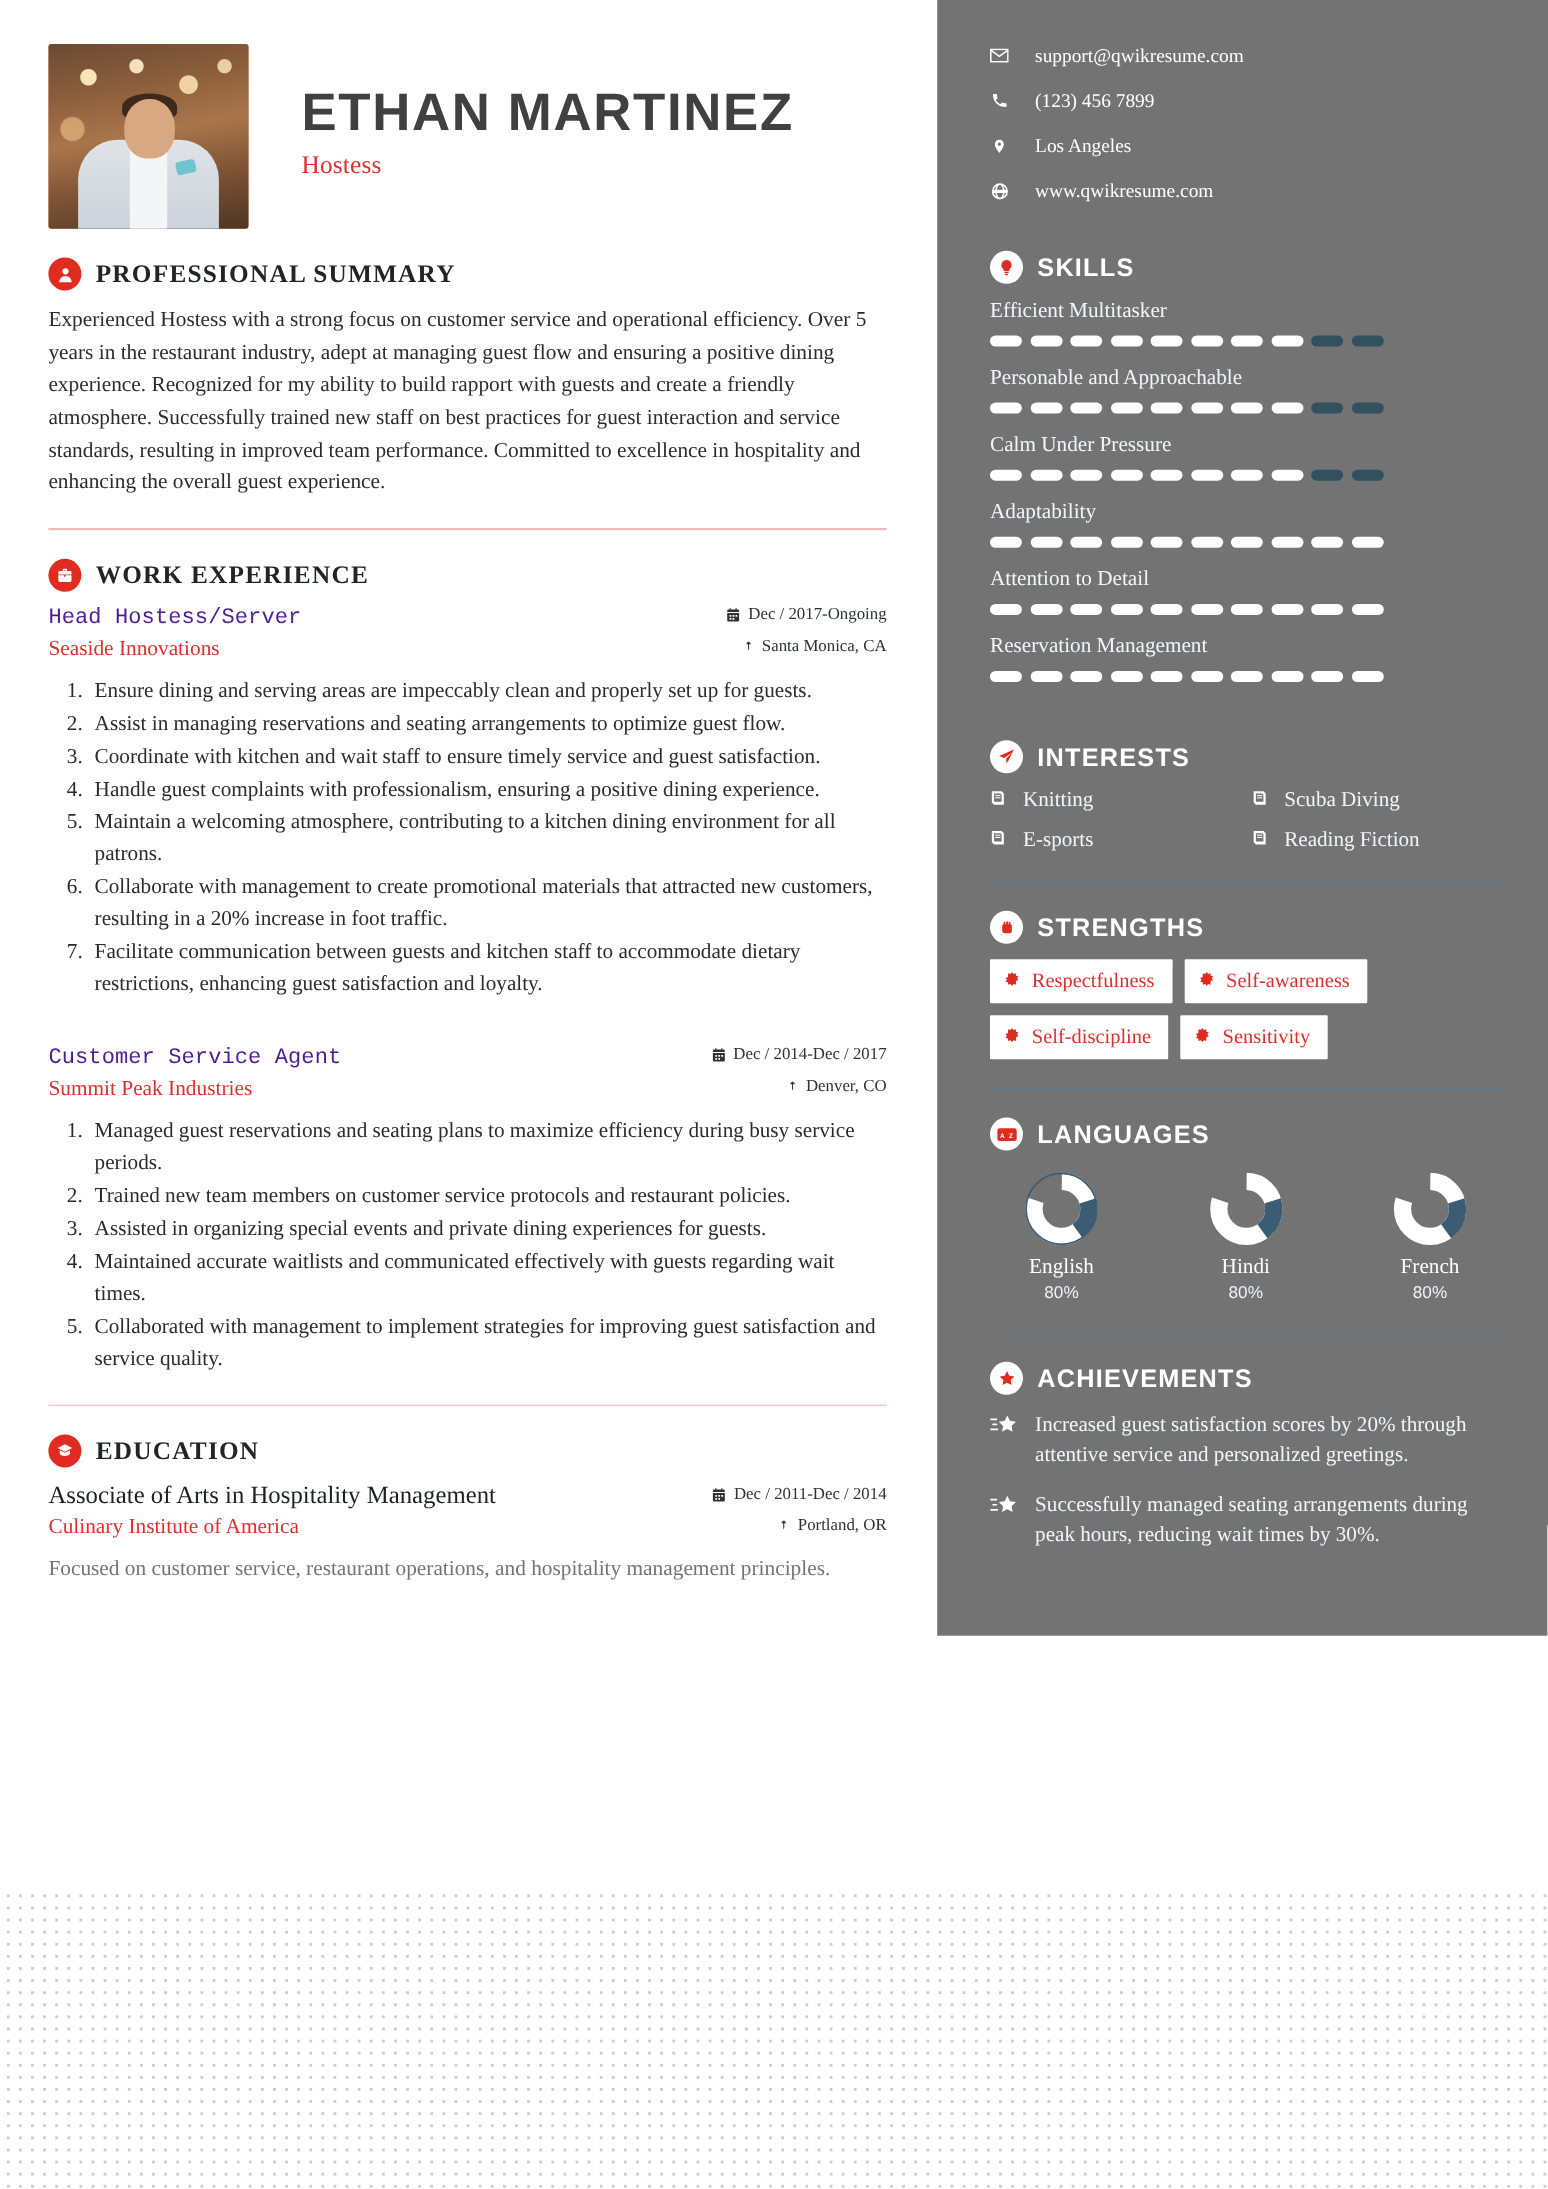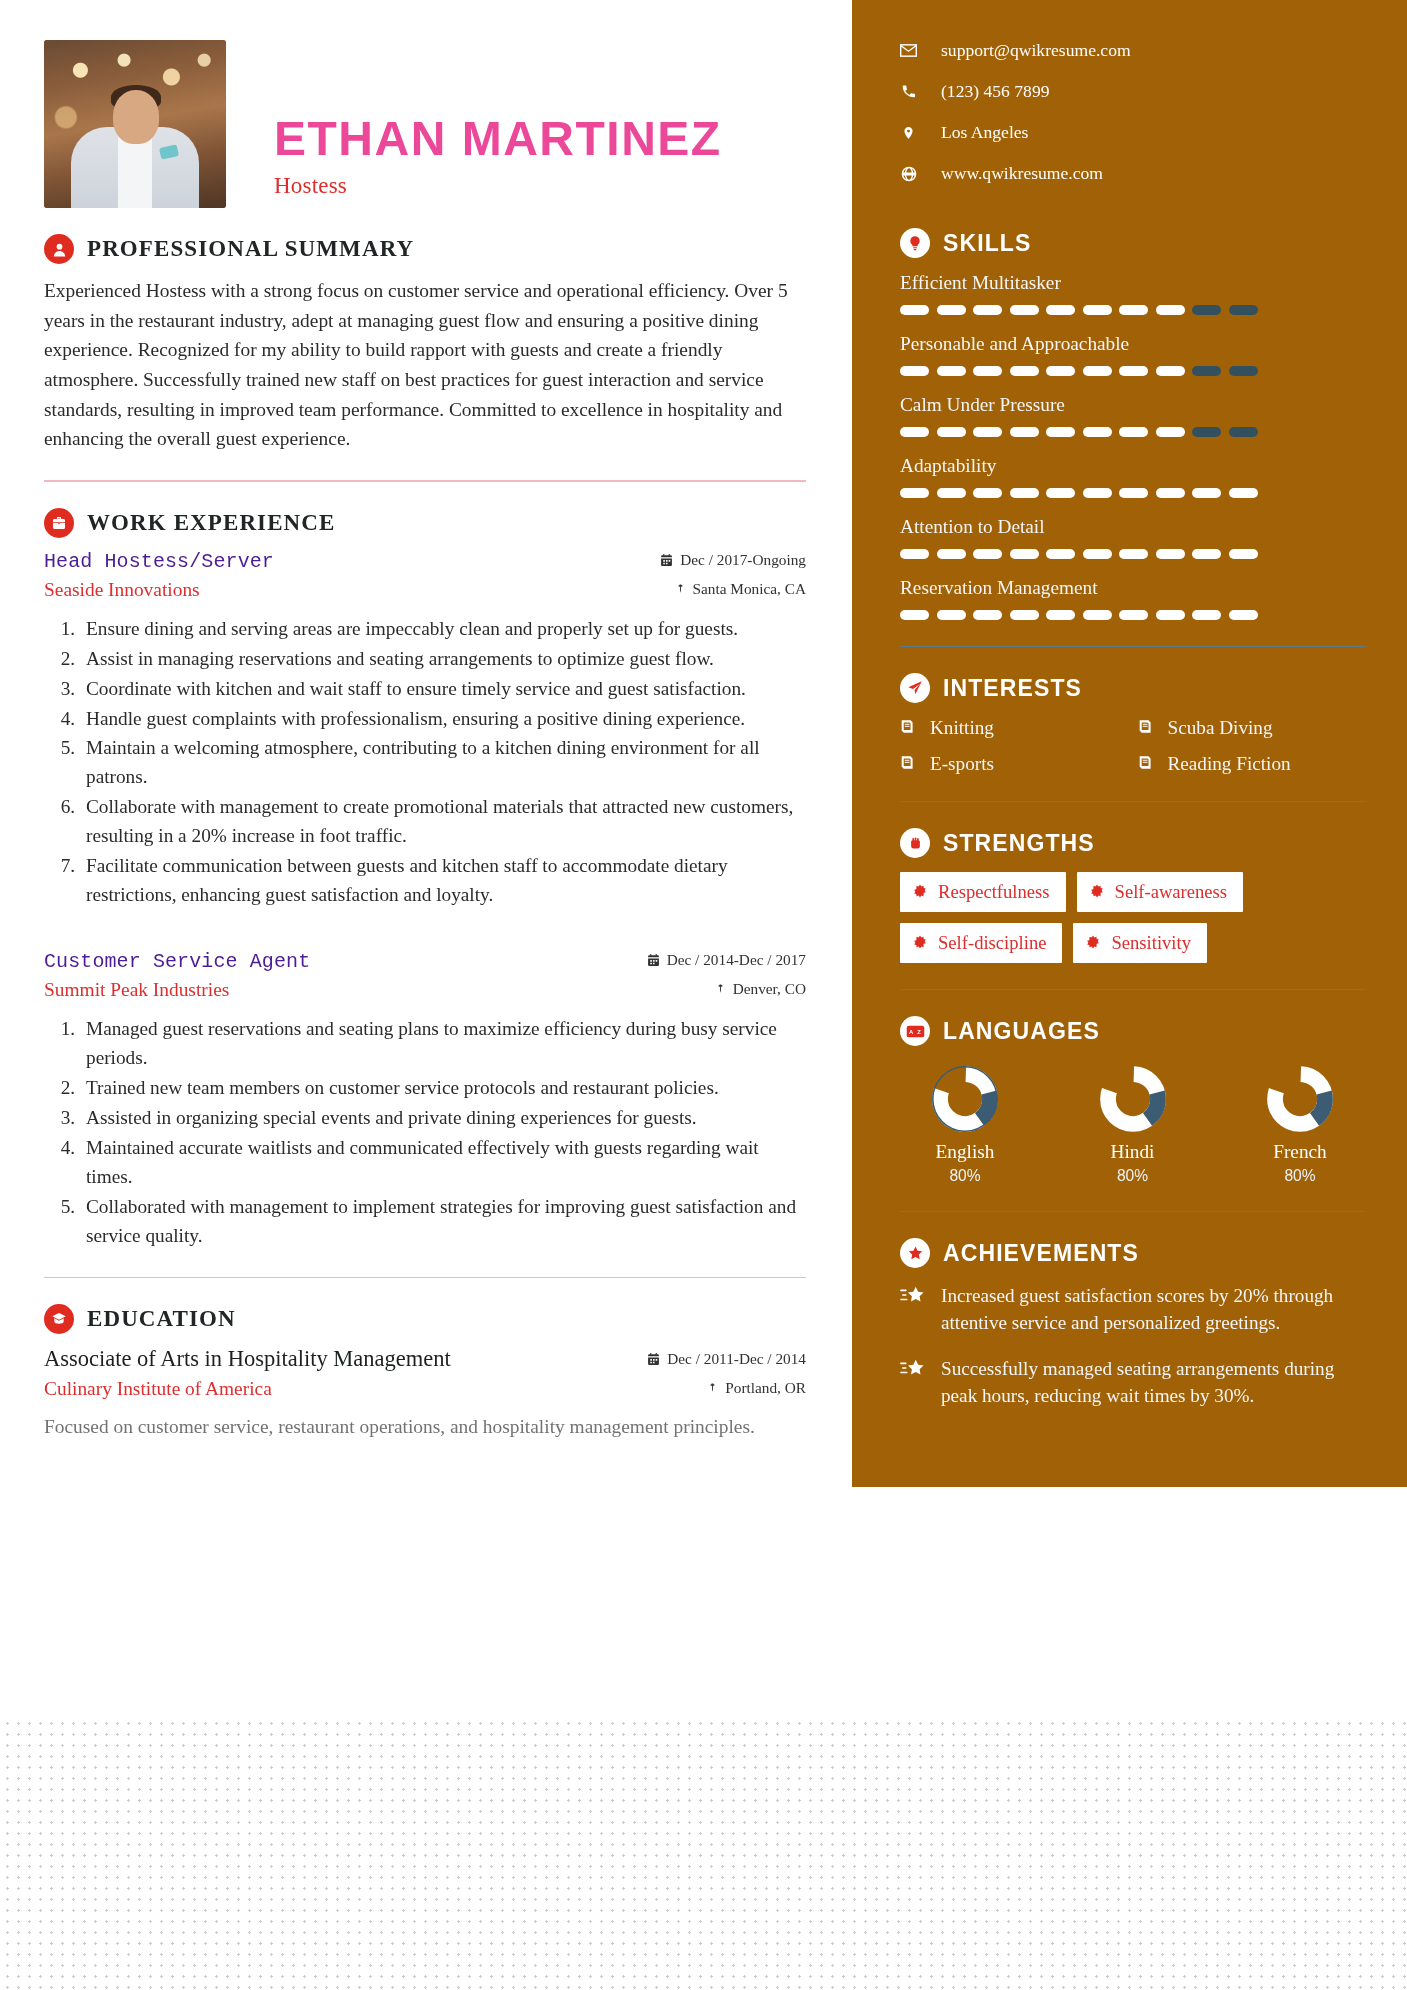--- a/index.html
+++ b/index.html
@@ -116,23 +116,22 @@
 
   .name-block {
     padding-left: 48px;
     padding-top: 38px;
   }
   .name {
     font-family: "Liberation Sans", sans-serif;
     font-size: 48px;
     font-weight: 700;
     letter-spacing: 1.5px;
-    color: #ec4899;
+    color: #404040;
     line-height: 1.05;
-    margin-top: 36px;
   }
   .role {
     font-size: 23px;
     color: #dd2e2e;
     margin-top: 9px;
     letter-spacing: 0.2px;
   }
 
   
   .sec-head {
@@ -223,21 +222,21 @@
   .edu-desc {
     font-size: 19.4px;
     line-height: 1.5;
     color: #737373;
     margin-top: 12px;
   }
 
   
   .right {
     width: 555px;
-    background: #a16207;
+    background: #737373;
     color: #ffffff;
     padding: 40px 42px 40px 48px;
   }
 
   .contact-list { margin-bottom: 44px; }
   .contact-row {
     display: flex;
     align-items: center;
     gap: 24px;
     margin-bottom: 20px;

